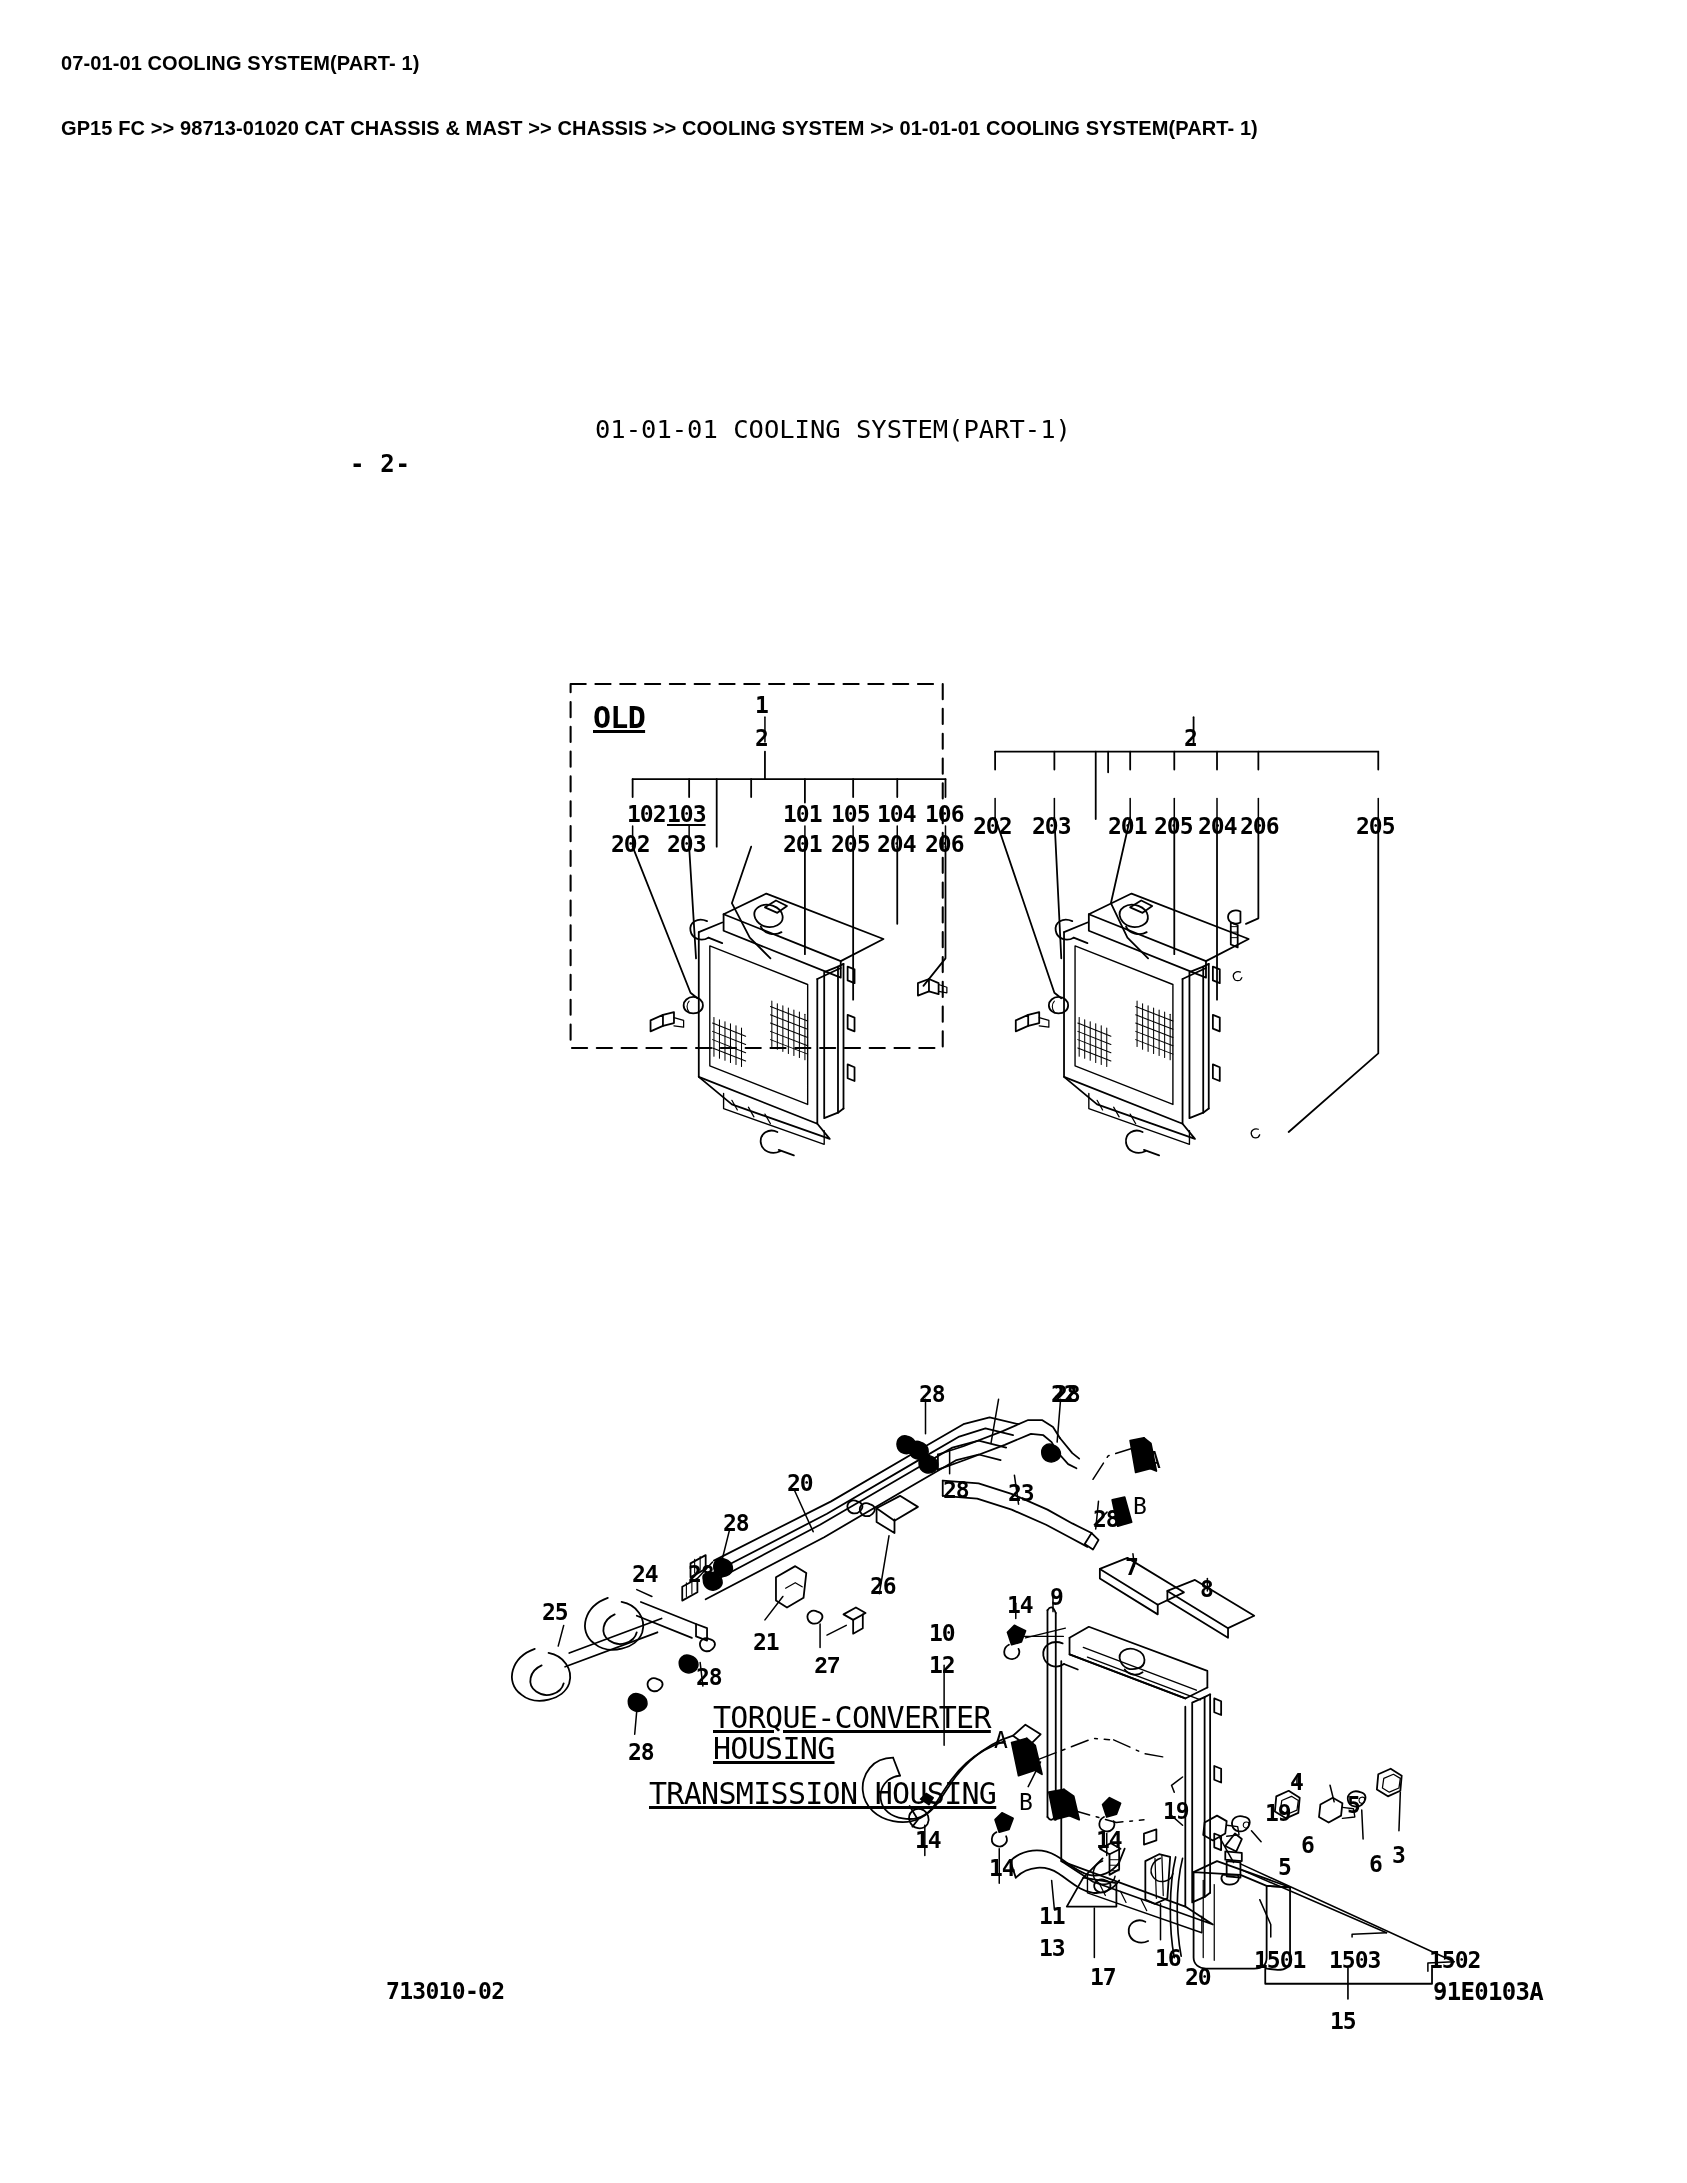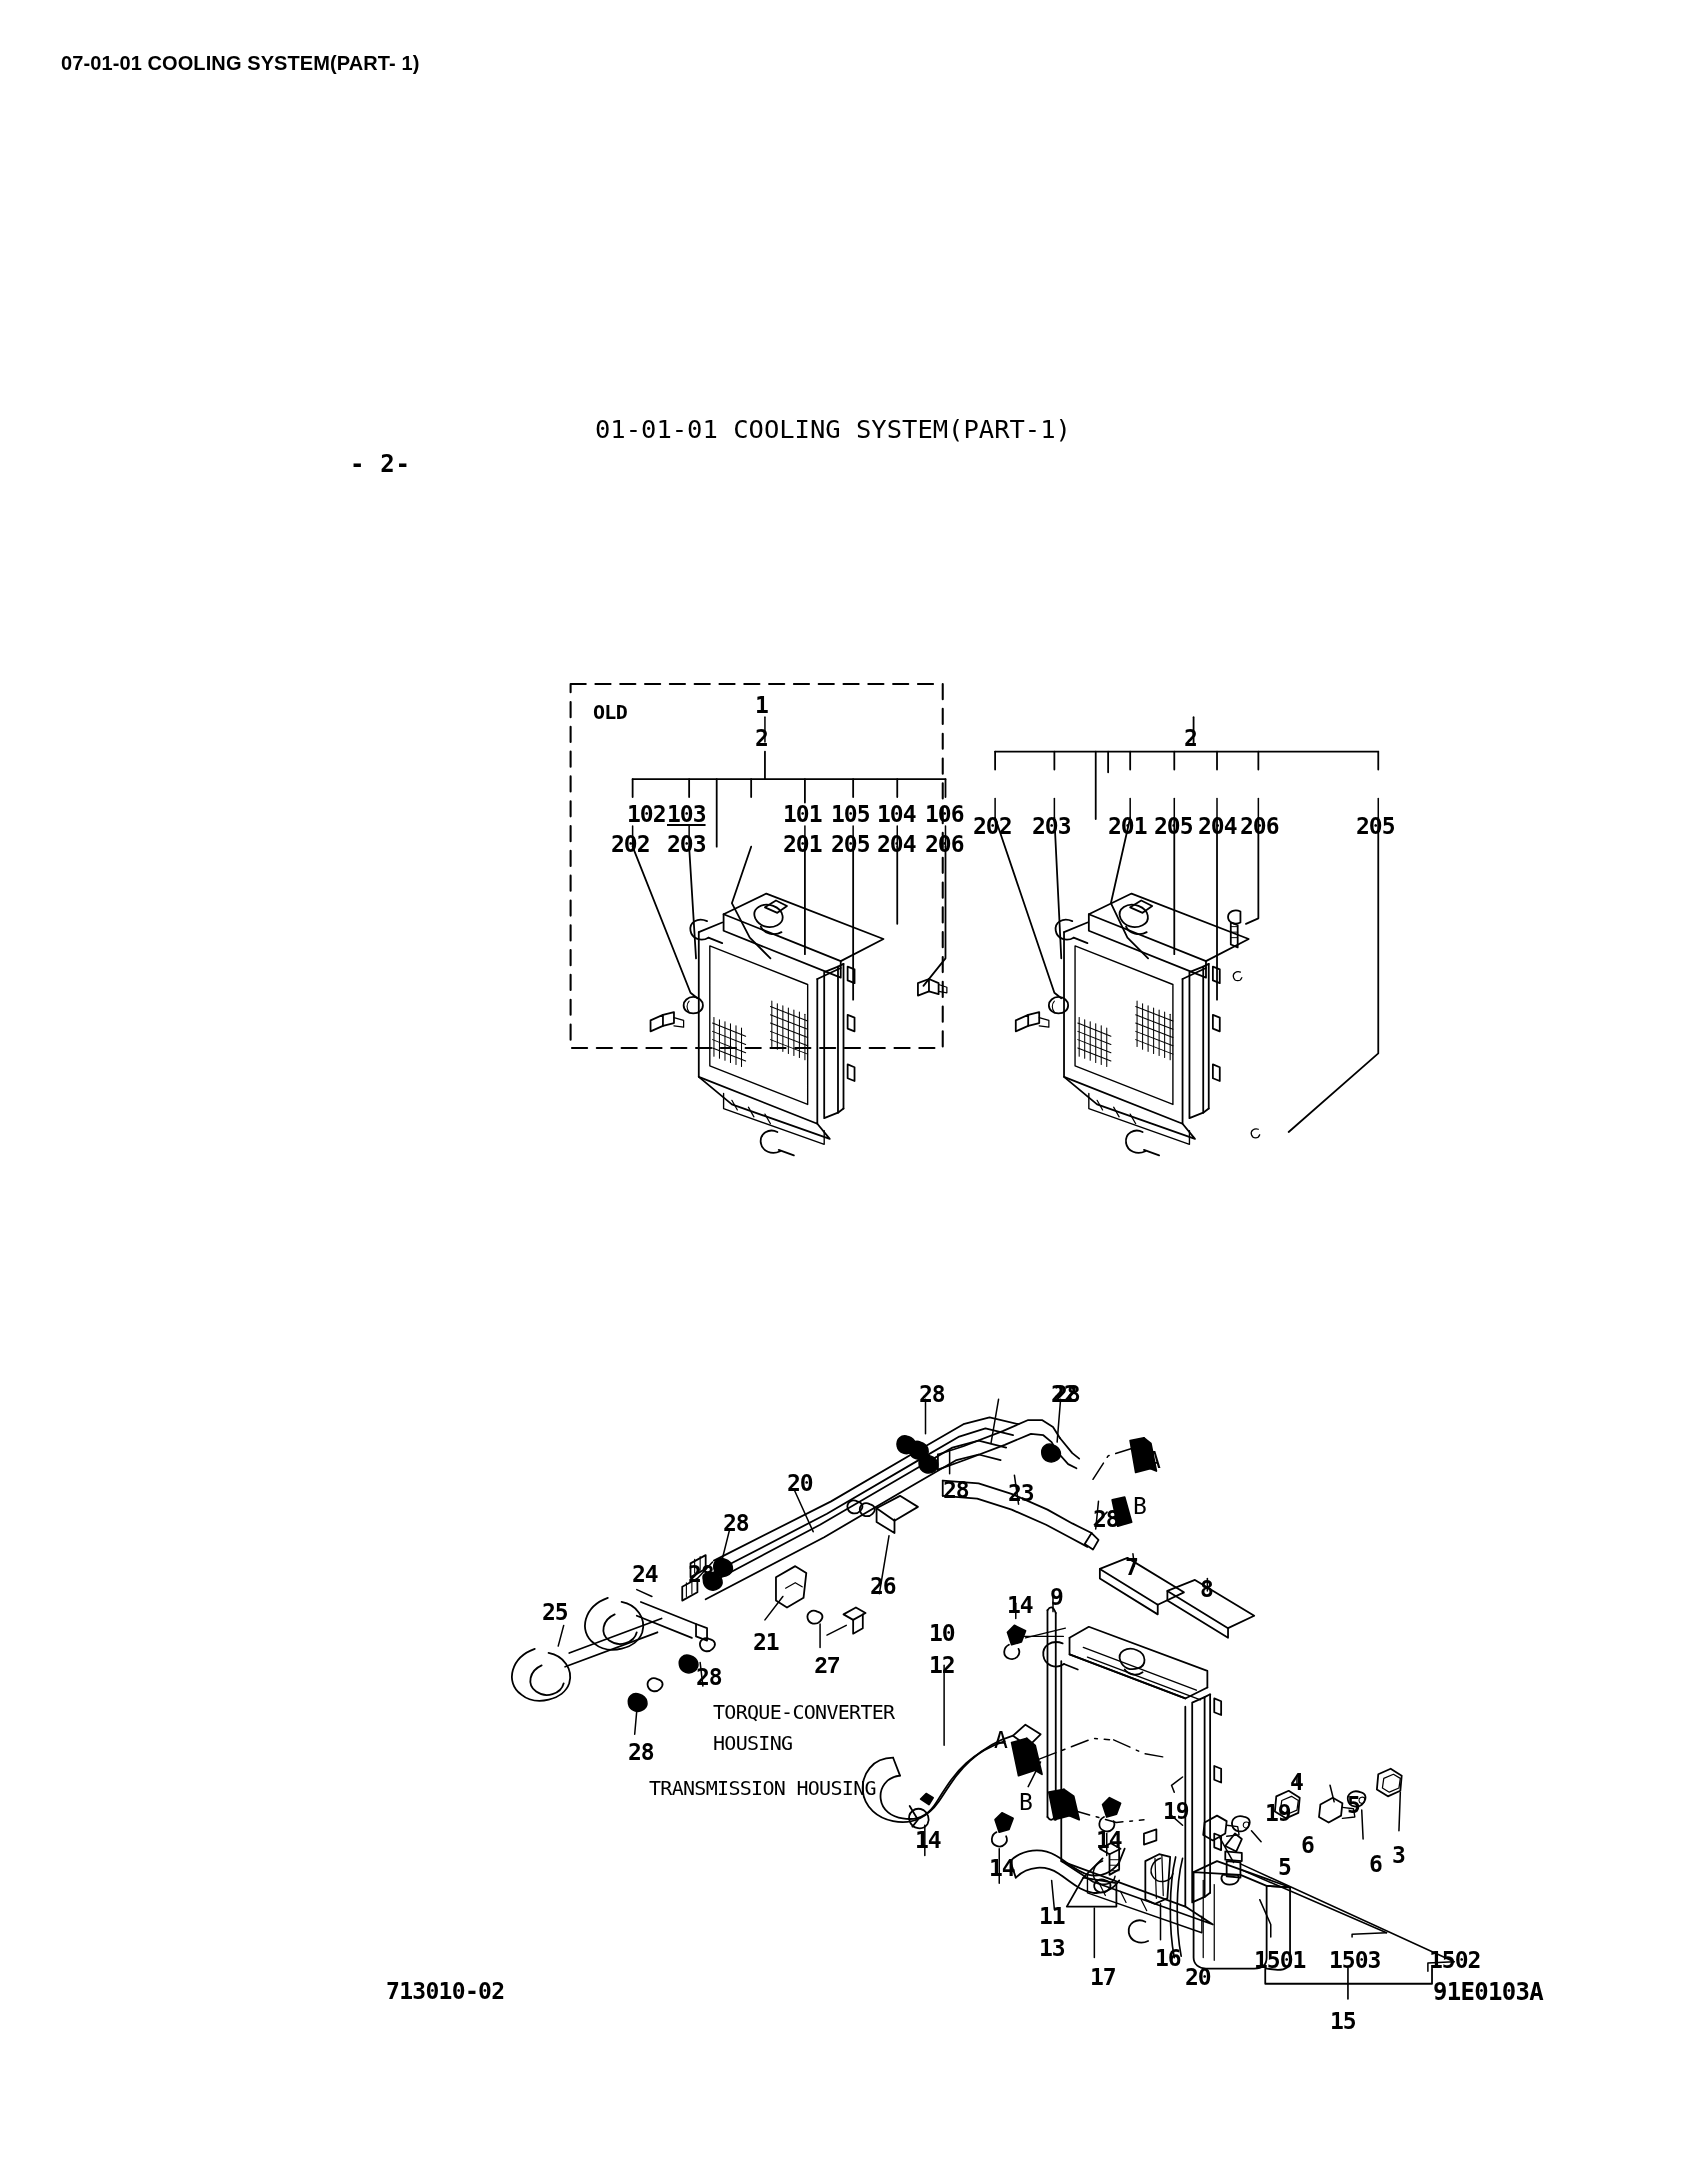--- a/index.html
+++ b/index.html
@@ -22,21 +22,21 @@
     font-size:20px;font-weight:bold;letter-spacing:0.1px;white-space:nowrap;
   }
 
   
   #sheet{position:absolute;left:0;top:207px;width:1687px;height:1861px;}
 
   
   .dw{
     position:absolute;
     font-family:"DejaVu Sans Mono","Liberation Mono",monospace;
-    font-size:20px;color:#000;white-space:nowrap;letter-spacing:-0.7px;
+    font-size:30px;color:#000;white-space:nowrap;letter-spacing:-0.7px;text-decoration:underline;
   }
   .dw.b{font-weight:bold;}
   .num{
     position:absolute;
     font-family:"DejaVu Sans Mono","Liberation Mono",monospace;
     font-size:23px;font-weight:bold;color:#000;white-space:nowrap;
     letter-spacing:-1px;
   }
   .ltr{
     position:absolute;
@@ -66,20 +66,21 @@
   }
   .svgwrap{position:absolute;left:0;top:0;width:1687px;height:1861px;}
   .svgwrap svg{display:block;}
 </style>
 </head>
 <body>
 
 <div class="pg">
 
   <div id="doc-title">07-01-01 COOLING SYSTEM(PART- 1)</div>
+  <div id="breadcrumb">GP15 FC &gt;&gt; 98713-01020 CAT CHASSIS &amp; MAST &gt;&gt; CHASSIS &gt;&gt; COOLING SYSTEM &gt;&gt; 01-01-01 COOLING SYSTEM(PART- 1)</div>
 
   <div id="sheet">
 
     <div id="page-no">-  2-</div>
     <div id="sheet-title">01-01-01    COOLING SYSTEM(PART-1)</div>
     <div id="foot-left">713010-02</div>
     <div id="foot-right">91E0103A</div>
 
     <div class="svgwrap">
     <svg width="1687" height="1861" viewBox="0 0 2448 2700" xmlns="http://www.w3.org/2000/svg">

